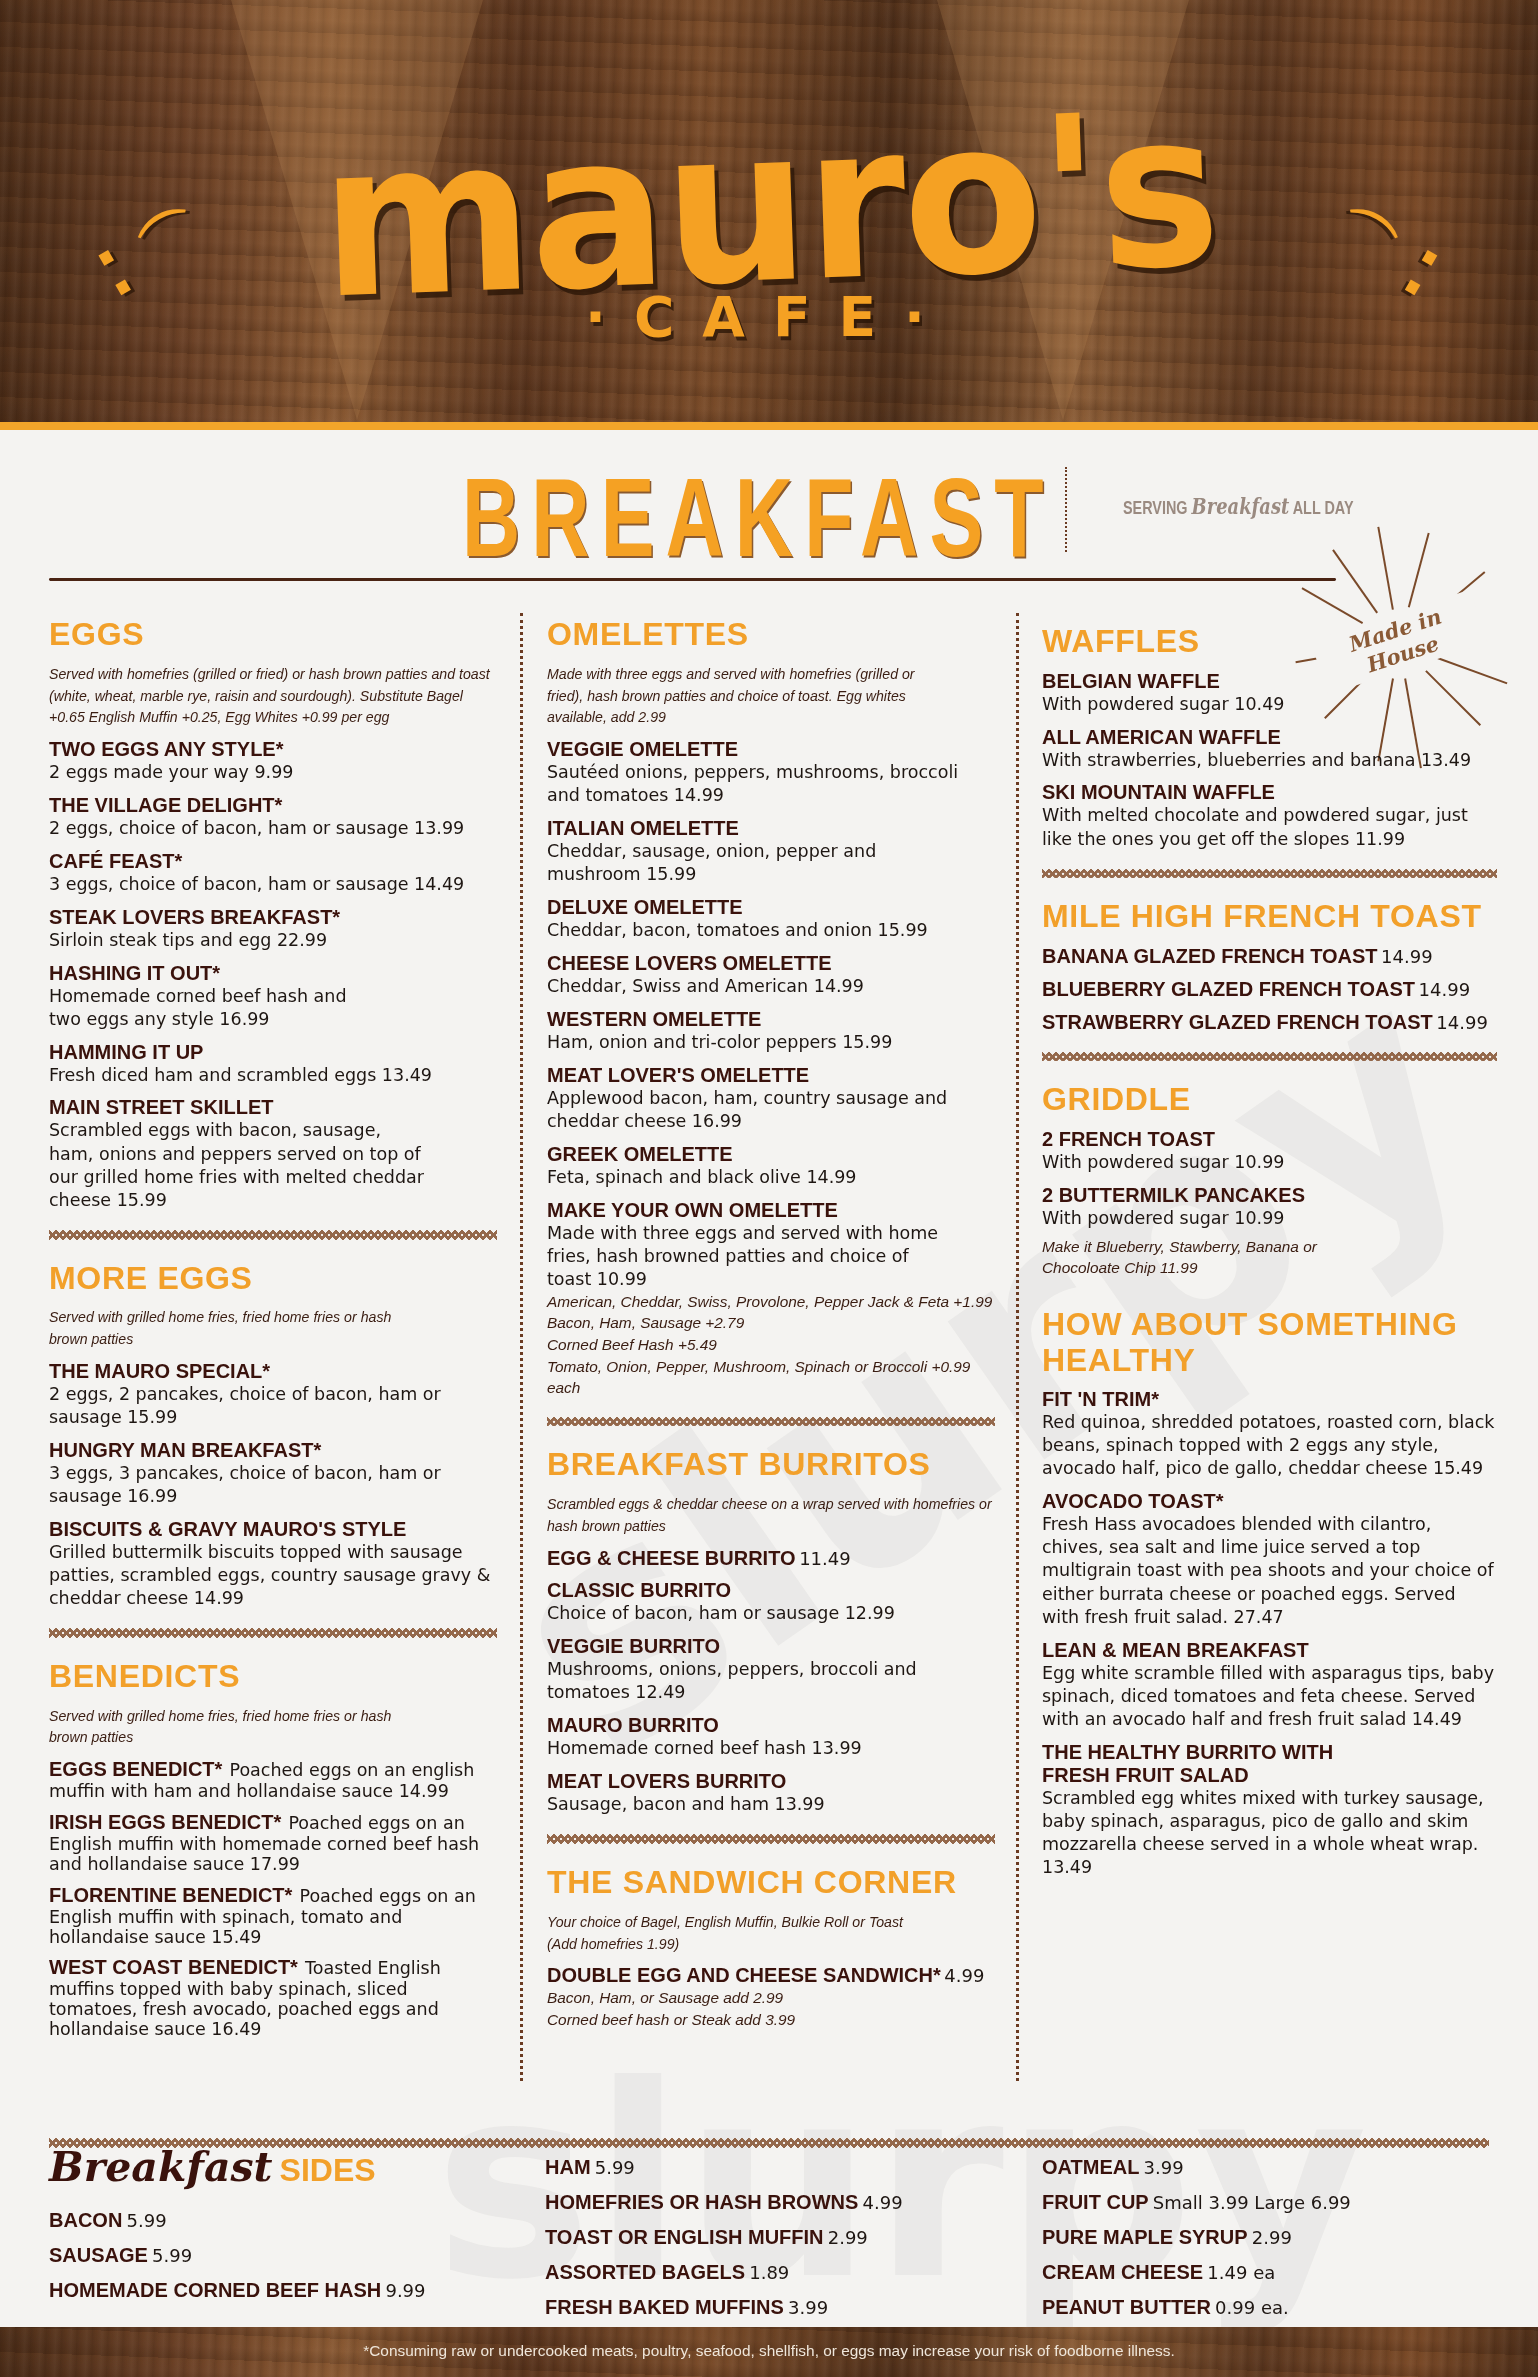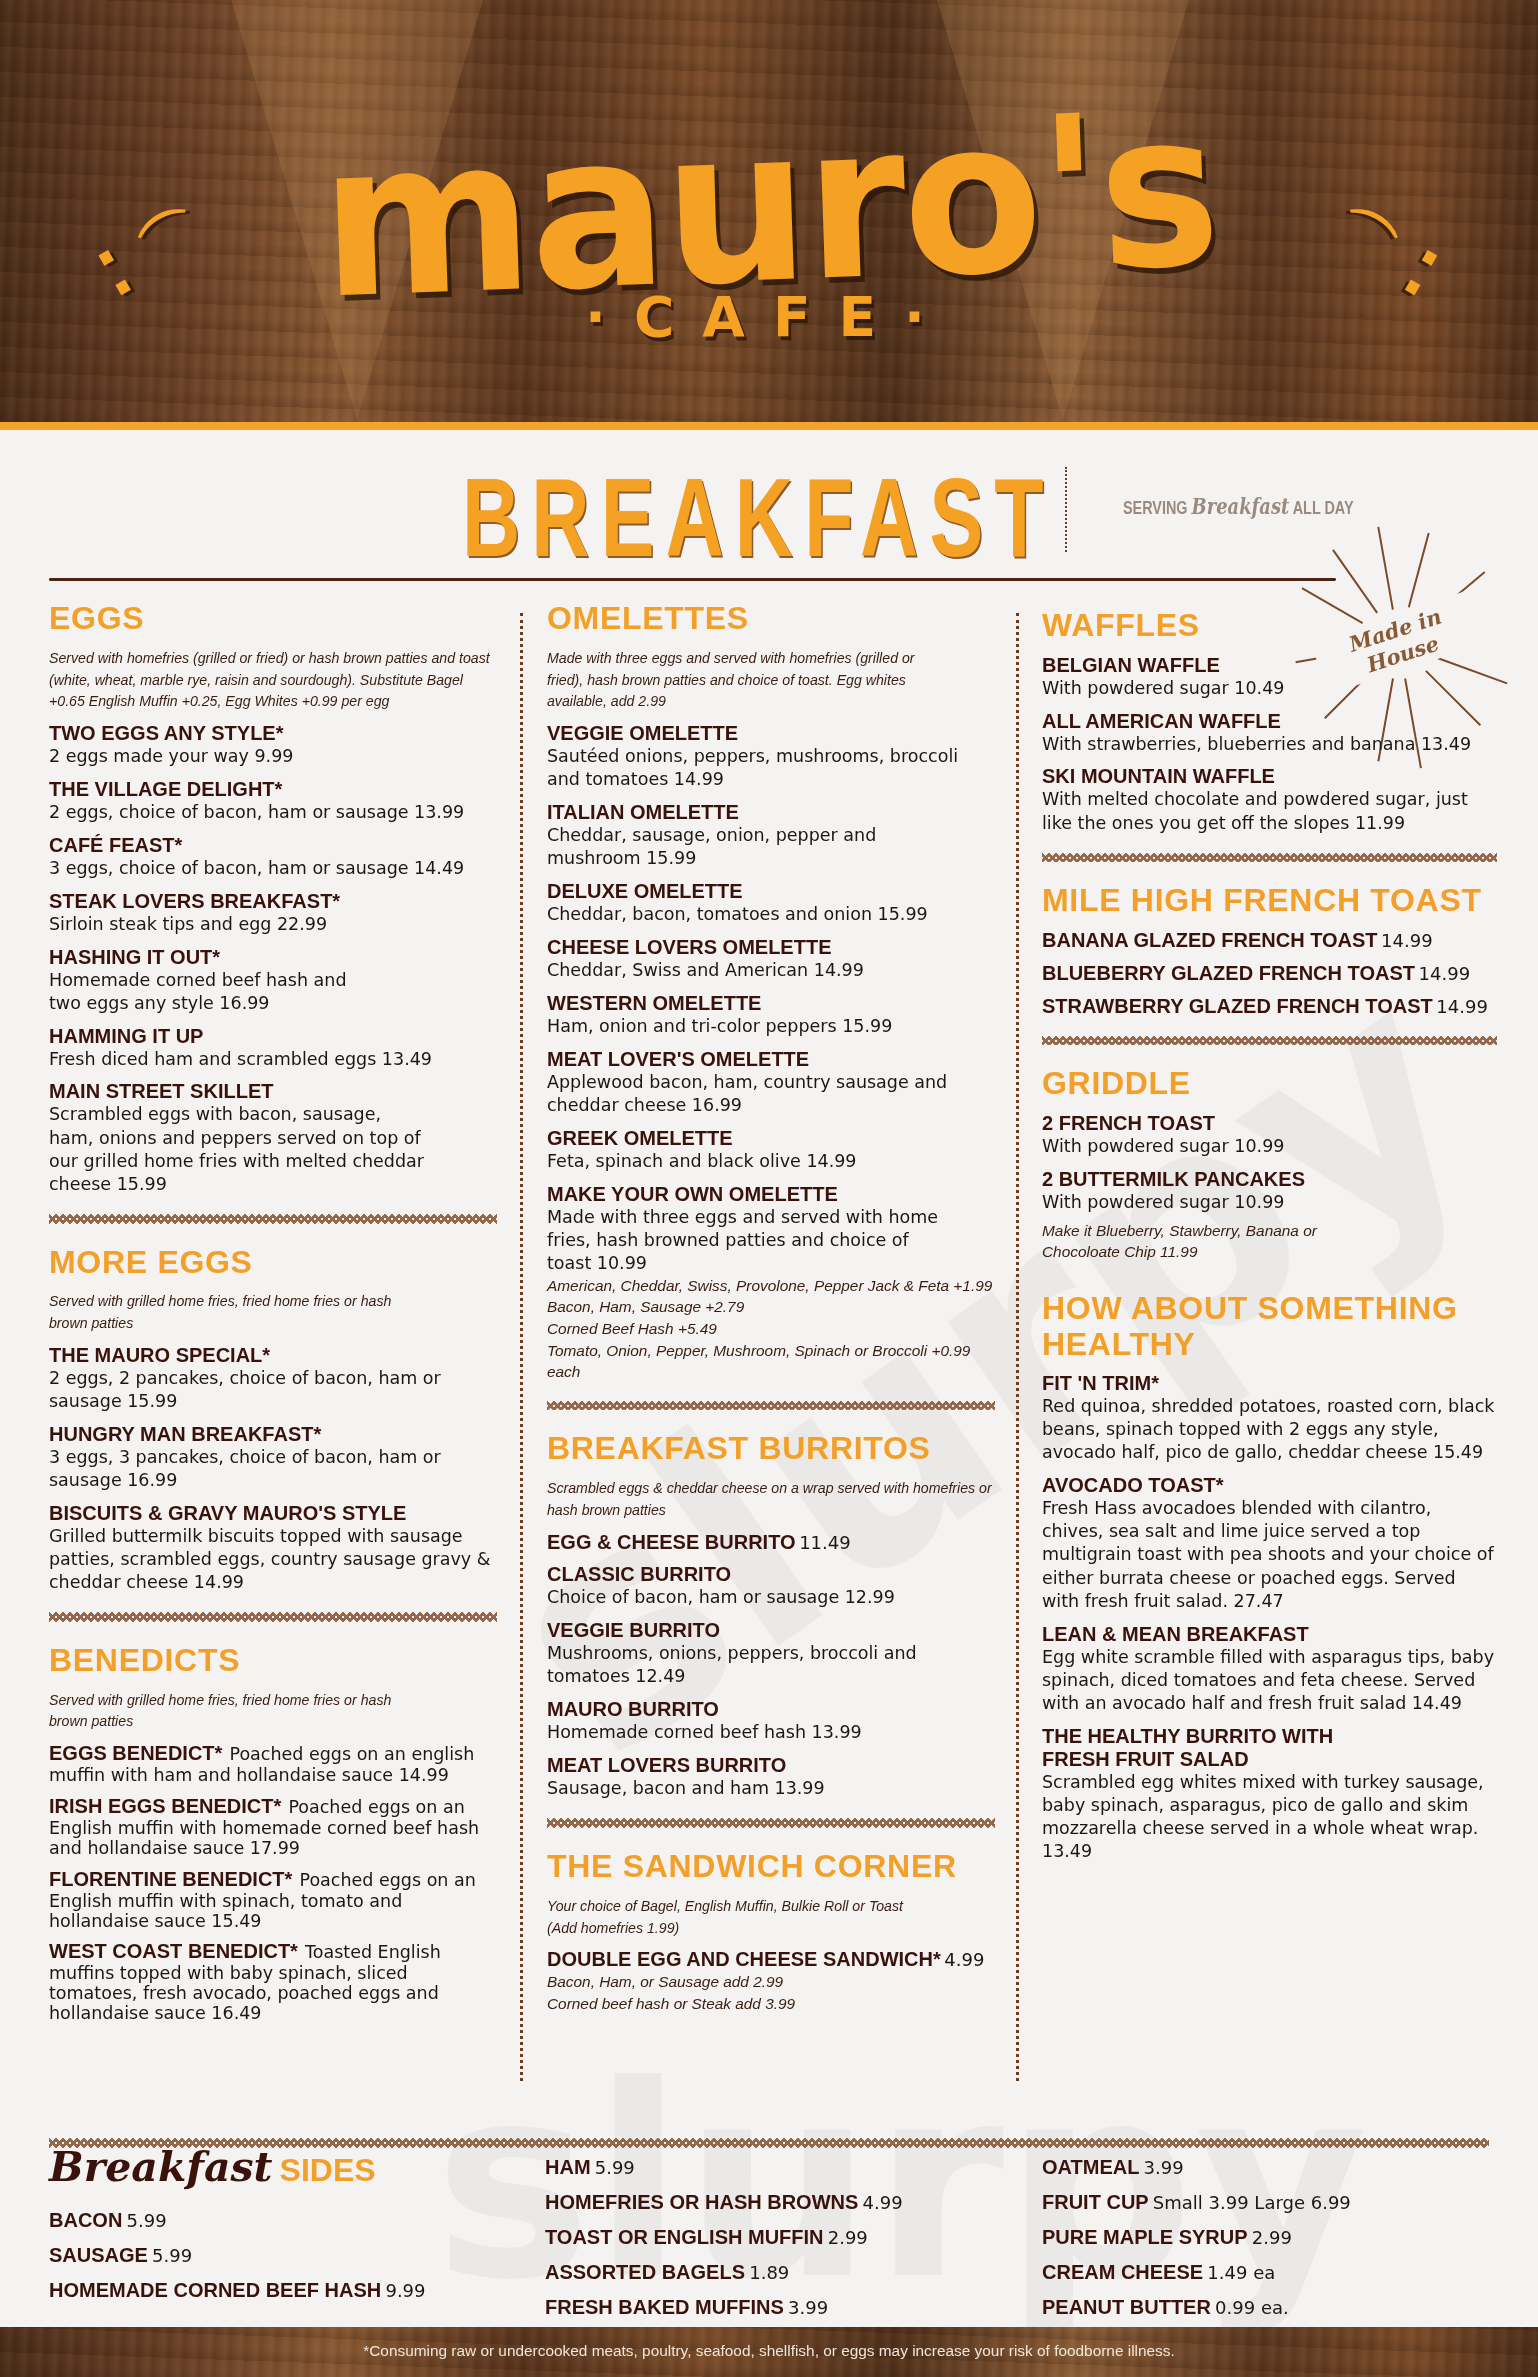--- a/index.html
+++ b/index.html
@@ -101,21 +101,21 @@
   .col-mid { left: 547px; width: 448px; }
   .col-right { left: 1042px; width: 455px; }
   .vsep {
     position: absolute; top: 613px; height: 1468px; width: 0;
     border-left: 3.5px dotted #6b3b22;
   }
   .section { margin-bottom: 15.4px; }
   .sec-title {
     font-family: "Liberation Sans", sans-serif;
     font-weight: bold; font-size: 32px; color: #f2a02a;
-    letter-spacing: 0.7px; line-height: 1.12; margin-bottom: 9.8px;
+    letter-spacing: 0.7px; line-height: 1.12; margin-bottom: 9.8px; margin-top: 16px;
   }
   .sec-note {
     font-family: "Liberation Sans Narrow", "Liberation Sans", sans-serif;
     font-style: italic; font-size: 15.4px; color: #3a1d12;
     line-height: 1.42; margin-bottom: 9.8px;
     transform: scaleX(0.92); transform-origin: left top;
     width: 108%;
   }
   .item { margin-bottom: 9.8px; }
   .item-name {

